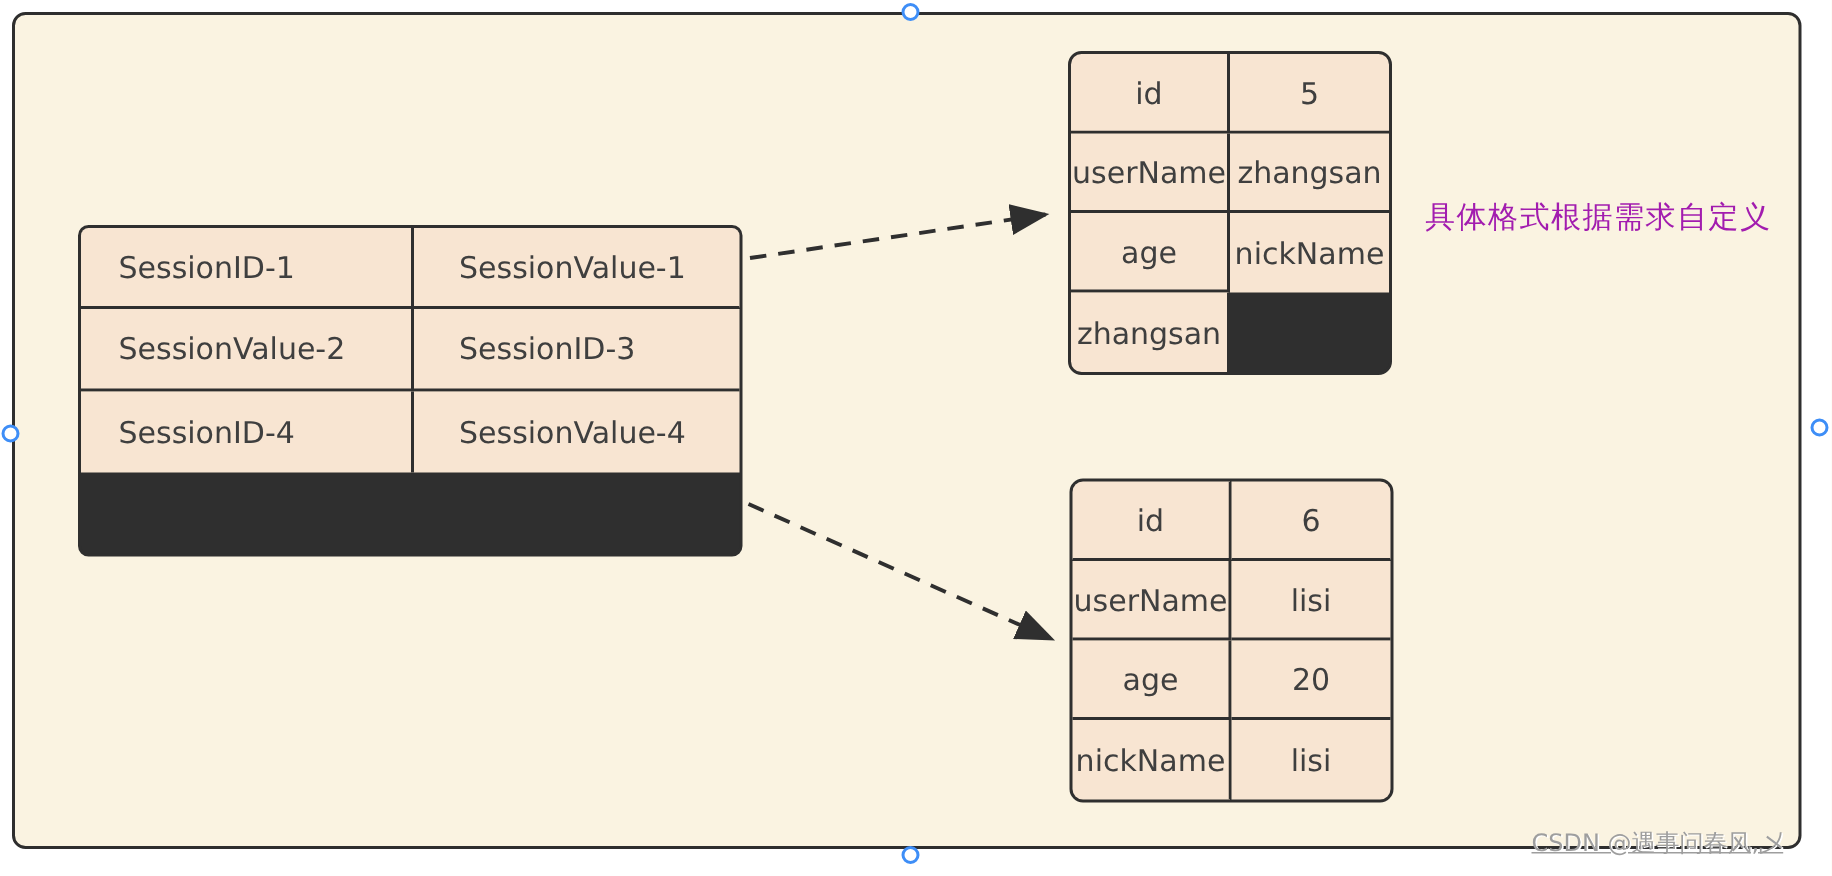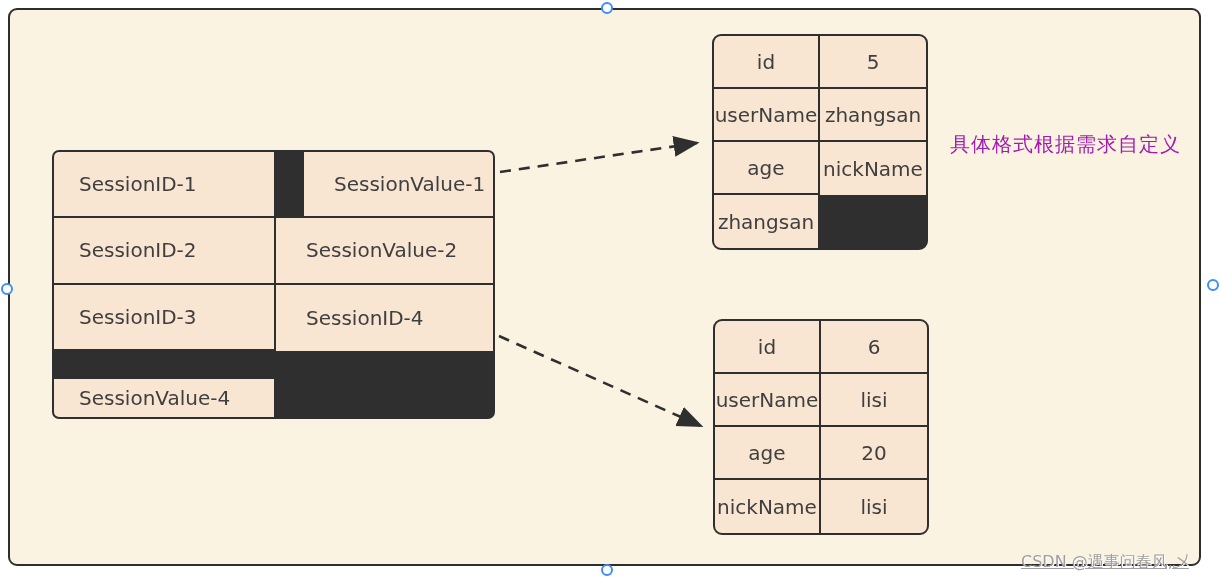--- a/index.html
+++ b/index.html
@@ -59,30 +59,30 @@
     white-space: nowrap;
     overflow: hidden;
     box-sizing: border-box;
   }
   .tbl .cell:nth-child(2n) { border-right: none; }
   .tbl .cell:nth-last-child(-n+2) { border-bottom: none; }
 
   
   .session-tbl {
     left: 52px; top: 150px;
-    width: 443px; height: 269px;
+    width: 443px; height: 221px;
     grid-template-columns: 222px 1fr;
     grid-template-rows: repeat(4, 1fr);
     border-radius: 7px;
   }
   .session-tbl .cell { padding-left: 25px; }
   .session-tbl .cell:nth-child(2n) { padding-left: 30px; }
   
   .session-tbl .cell:nth-child(1) { border-top-left-radius: 5px; }
-  .session-tbl .cell:nth-child(2) { border-top-right-radius: 5px; margin-left: 28px; }
+  .session-tbl .cell:nth-child(2) { border-top-right-radius: 5px; }
   .session-tbl .cell:nth-child(7) { border-bottom-left-radius: 5px; margin-top: 28px; }
   .session-tbl .cell:nth-child(8) { border-bottom-right-radius: 5px; }
 
   
   .user-tbl {
     width: 216px; height: 216px;
     grid-template-columns: 106px 1fr;
     grid-template-rows: repeat(4, 1fr);
     border-radius: 9px;
   }
@@ -145,21 +145,20 @@
         <path d="M0,0 L10,4 L0,8 Z" fill="#2f2f2f"></path>
       </marker>
     </defs>
     <path d="M 500 172 L 697 143" fill="none" stroke="#2f2f2f" stroke-width="2.6" stroke-dasharray="11 8" marker-end="url(#arrowhead)"></path>
     <path d="M 499 336 L 701 426" fill="none" stroke="#2f2f2f" stroke-width="2.6" stroke-dasharray="11 8" marker-end="url(#arrowhead)"></path>
   </svg>
 
   <div class="tbl session-tbl">
     <div class="cell">SessionID-1</div>
     <div class="cell">SessionValue-1</div>
-    <div class="cell">SessionID-2</div>
     <div class="cell">SessionValue-2</div>
     <div class="cell">SessionID-3</div>
     <div class="cell">SessionID-4</div>
     <div class="cell">SessionValue-4</div>
   </div>
 
   <div class="tbl user-tbl user-tbl-1">
     <div class="cell">id</div>
     <div class="cell">5</div>
     <div class="cell">userName</div>

